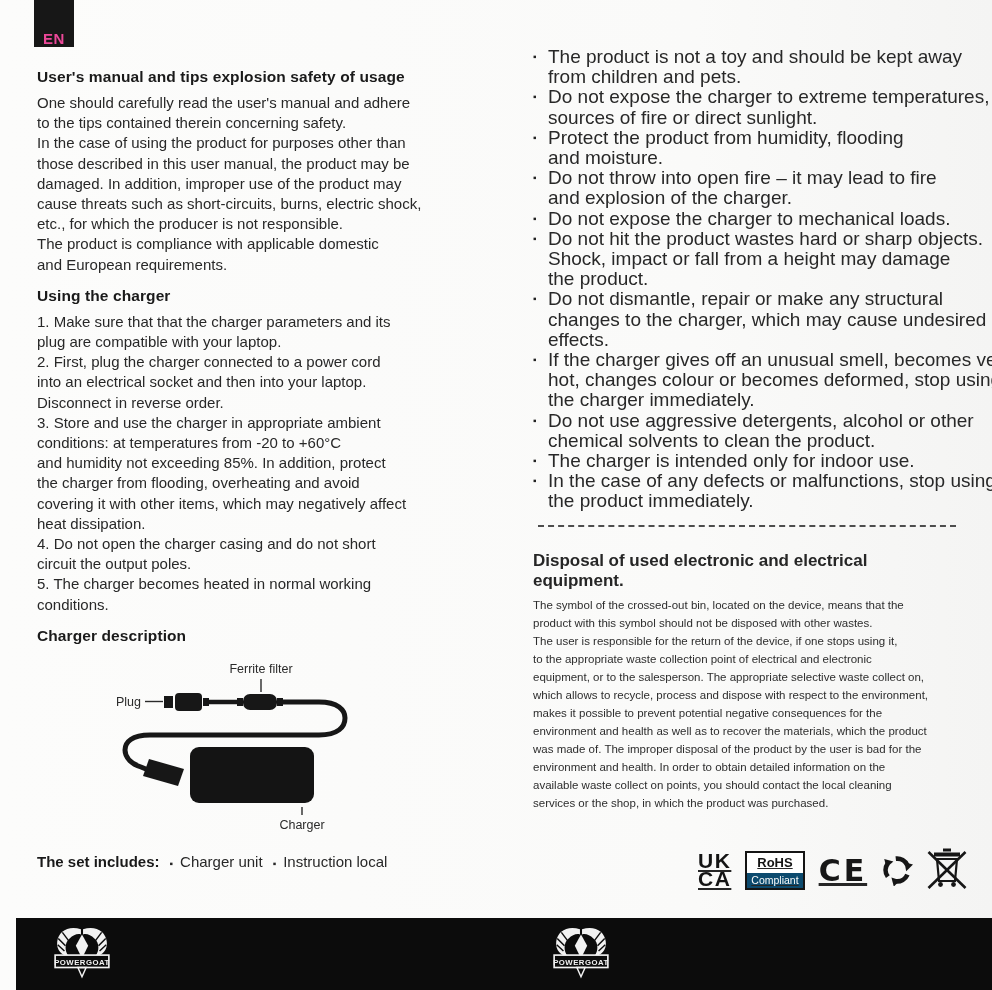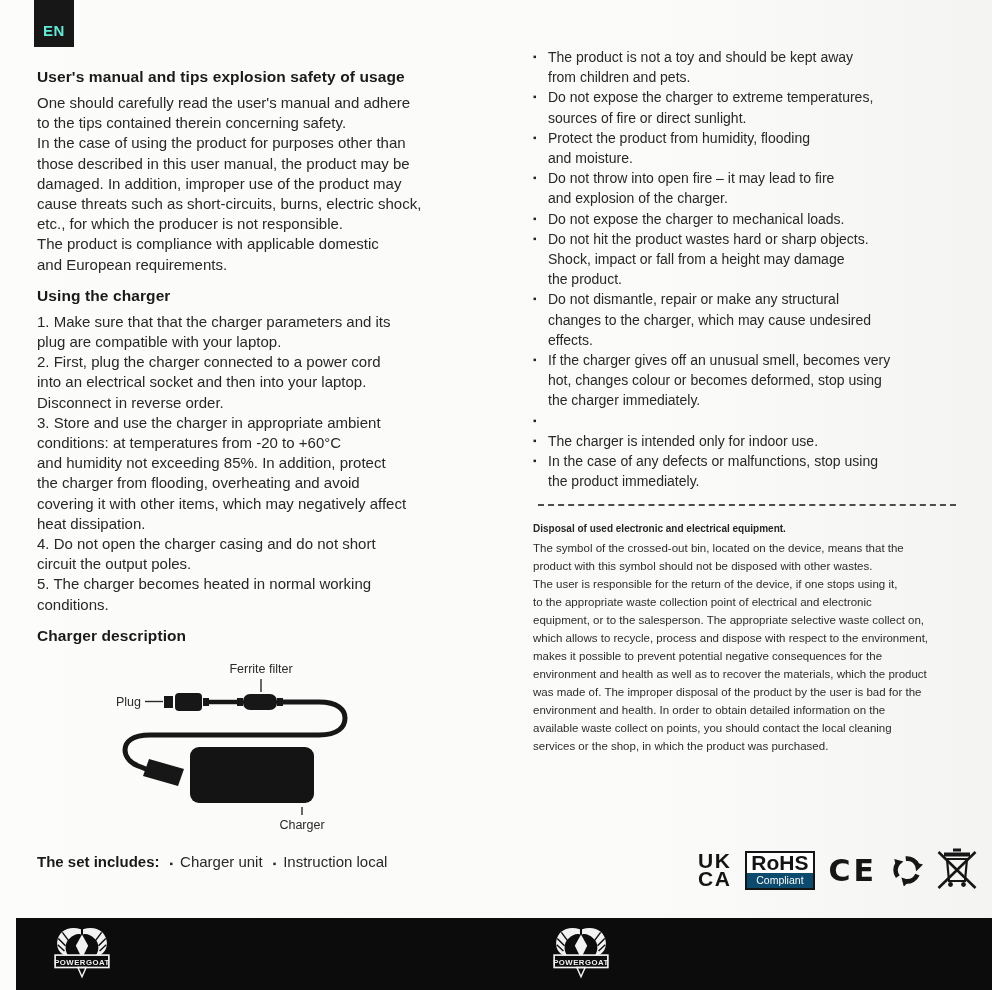--- a/index.html
+++ b/index.html
@@ -3,66 +3,66 @@
 <meta charset="utf-8">
 <style>
   html,body { margin:0; padding:0; background:#e8e8e8; }
   .page {
     position:relative; width:992px; height:990px; overflow:hidden;
     background:linear-gradient(90deg,#fcfcfb 0%, #fafaf9 70%, #f4f4f3 100%);
     font-family:"Liberation Sans", sans-serif; color:#262626;
   }
   .lang-badge {
     position:absolute; left:34px; top:0; width:40px; height:47px;
-    background:#171717; color:#5eead4; font-weight:bold; font-size:15px;
+    background:#171717; color:#ec4899; font-weight:bold; font-size:15px;
     display:flex; align-items:flex-end; justify-content:center;
-    padding-bottom:8px; box-sizing:border-box; letter-spacing:.5px;
+    box-sizing:border-box; letter-spacing:.5px;
   }
   .col-left  { position:absolute; left:37px;  top:68px; width:436px; }
   .col-right { position:absolute; left:533px; top:40px; width:428px; }
   h1, h2 { font-size:15.5px; margin:0; color:#1a1a1a; letter-spacing:.1px; }
   .body-text {
     font-size:15px; line-height:20.2px; margin:0; white-space:pre;
     color:#282828;
   }
   .mt7  { margin-top:7px; }  .mt13 { margin-top:12px; }
   .mt12 { margin-top:12px; }
   .bullet-list { list-style:none; margin:7px 0 0 0; padding:0; }
   .bullet-item { display:flex; }
   .bullet-mark {
     width:15px; flex:0 0 15px; font-size:10px; line-height:20.2px;
     color:#232323;
   }
-  .bullet-text { font-size:14px; line-height:20.2px; white-space:pre; color:#282828; }
+  .bullet-text { font-size:19px; line-height:20.2px; white-space:pre; color:#282828; }
   .divider {
     margin-top:13px; border:0; border-top:2px dashed #4d4d4d;
     width:418px; height:0;
   }
-  .disposal-heading { font-size:10px; margin-top:17px; }
+  .disposal-heading { font-size:17px; margin-top:24px; }
   .disposal-body {
     font-size:11.5px; line-height:18px; margin:5px 0 0 0;
     white-space:pre; color:#2d2d2d;
   }
   .set-includes {
     margin-top:10px; font-size:15px; display:flex; align-items:baseline;
     color:#282828;
   }
   .set-includes .label { font-weight:bold; color:#1a1a1a; }
   .set-includes .mark { font-size:10px; padding:0 7px 0 10px; }
   .diagram { display:block; margin-top:10px; }
   .marks-row {
     position:absolute; left:698px; top:843px; height:54px;
-    display:flex; align-items:center; gap:14px;
+    display:flex; align-items:center; gap:14px;text-decoration:underline;
   }
   .ukca {
     font-weight:bold; font-size:21px; line-height:18.5px; color:#141414;
     letter-spacing:1.5px; text-align:center;
   }
   .rohs { border:2px solid #141414; display:inline-block; text-align:center; background:#fff; }
-  .rohs-top { font-weight:bold; font-size:21px; padding:0 4px; color:#141414; line-height:20px; }
+  .rohs-top { font-weight:bold; font-size:13px; padding:0 4px; color:#141414; line-height:20px; }
   .rohs-bottom { background:#0c4a6e; color:#fbfbfb; font-size:10.5px; padding:1px 4px 2px; line-height:12px; }
   .ce-mark {
     font-size:30px; font-weight:bold; color:#161616; letter-spacing:3px;
     font-family:"DejaVu Sans", sans-serif;
   }
   .footer {
     position:absolute; left:16px; top:918px; width:992px; height:72px;
     background:#0c0c0c;
   }
   .goat-logo { position:absolute; top:5px; }
@@ -191,20 +191,22 @@
 effects.</span>
         </li>
       <li class="bullet-item">
           <span class="bullet-mark">▪</span>
           <span class="bullet-text">If the charger gives off an unusual smell, becomes very
 hot, changes colour or becomes deformed, stop using
 the charger immediately.</span>
         </li>
       <li class="bullet-item">
           <span class="bullet-mark">▪</span>
+          <span class="bullet-text">Do not use aggressive detergents, alcohol or other
+chemical solvents to clean the product.</span>
         </li>
       <li class="bullet-item">
           <span class="bullet-mark">▪</span>
           <span class="bullet-text">The charger is intended only for indoor use.</span>
         </li>
       <li class="bullet-item">
           <span class="bullet-mark">▪</span>
           <span class="bullet-text">In the case of any defects or malfunctions, stop using
 the product immediately.</span>
         </li>

